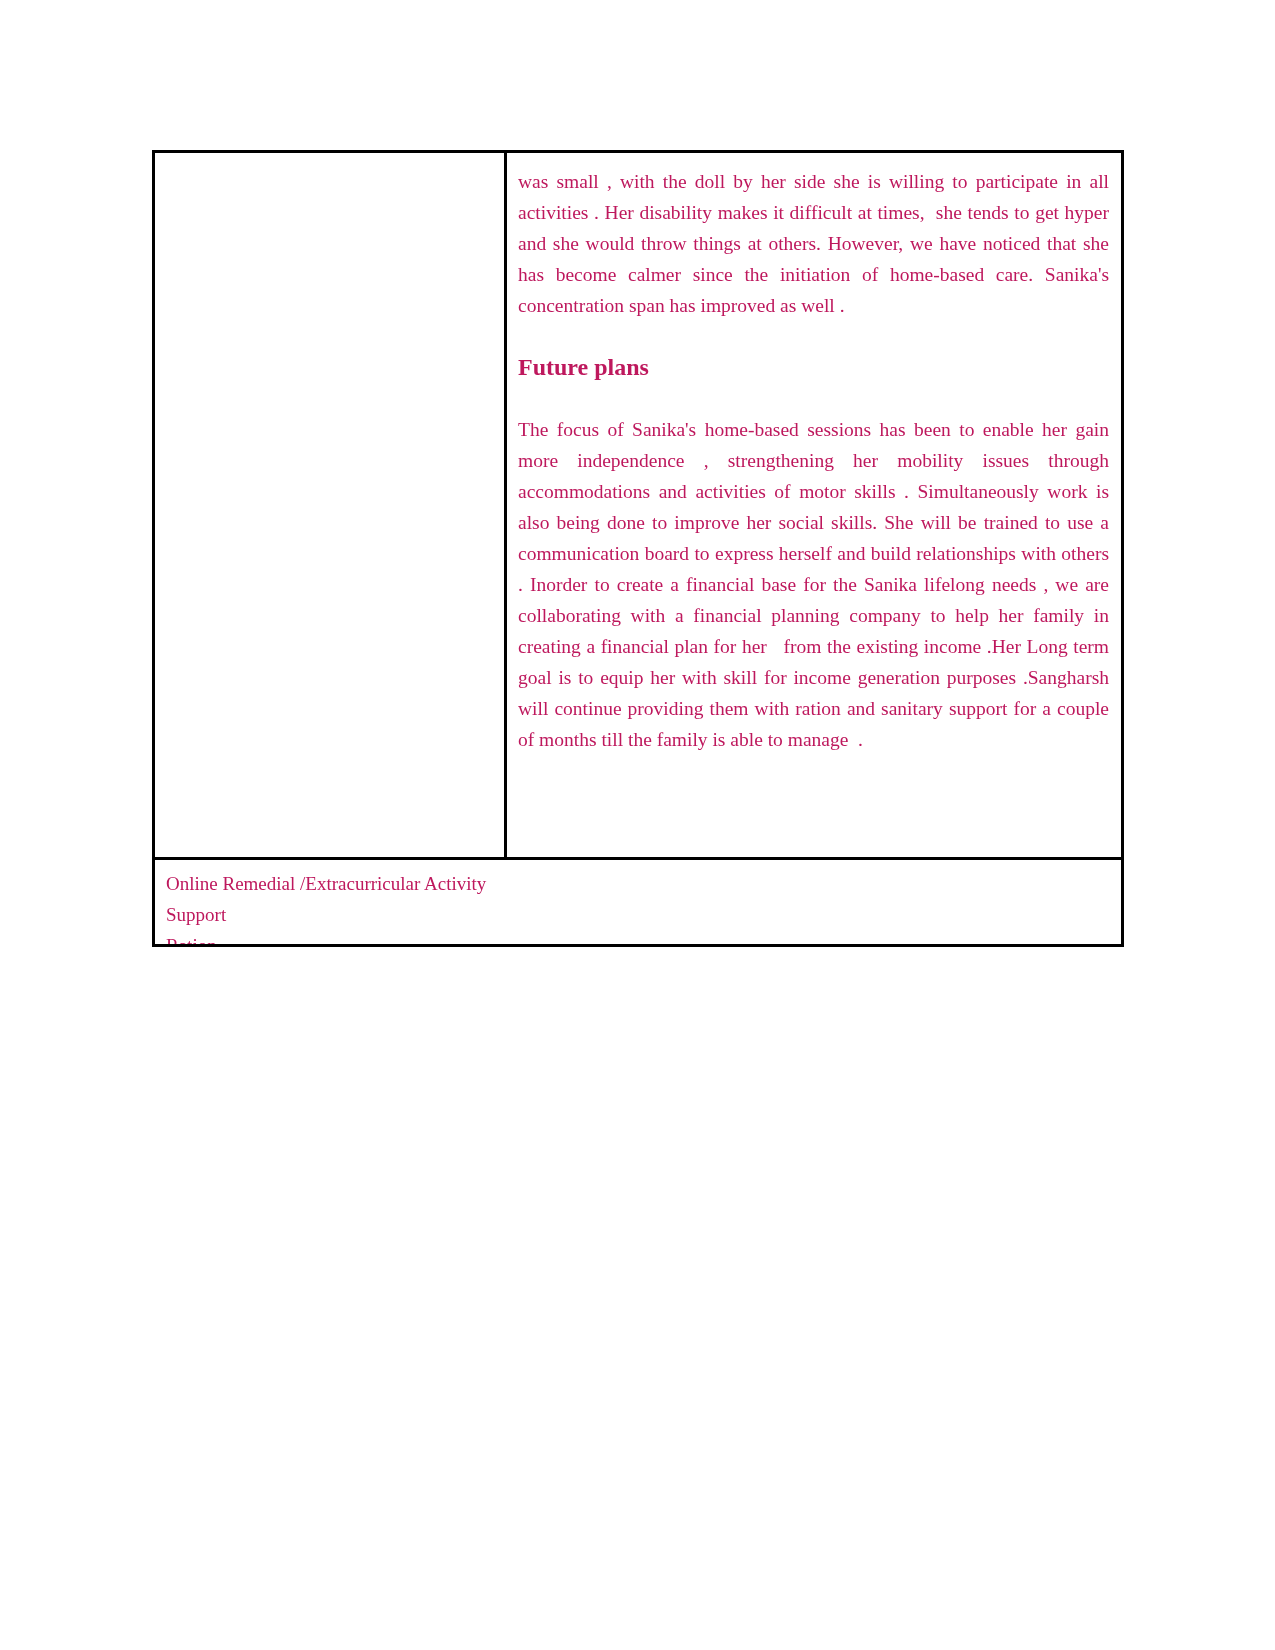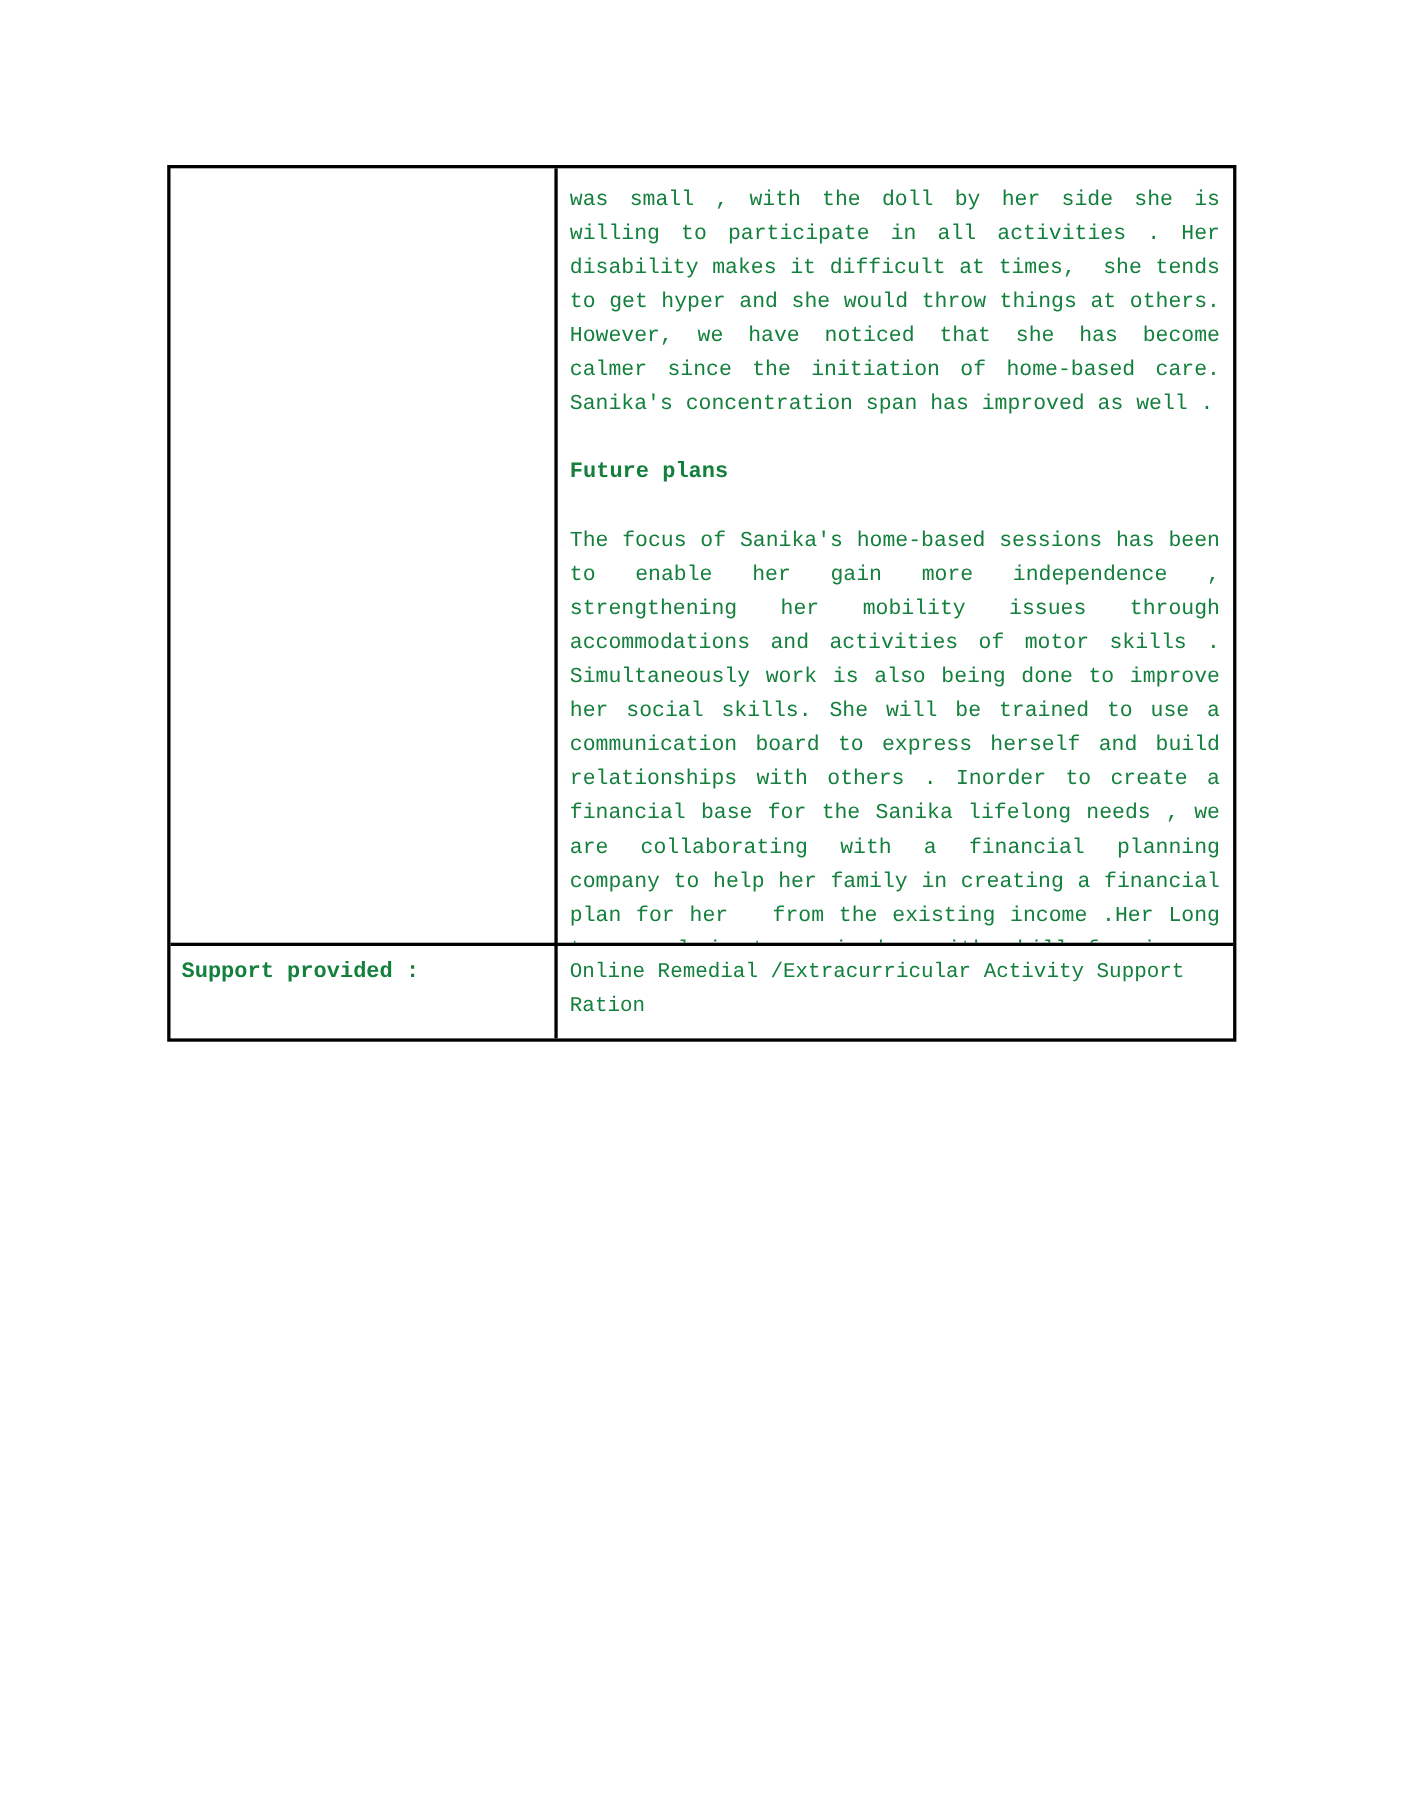--- a/index.html
+++ b/index.html
@@ -1,22 +1,22 @@
 <!DOCTYPE html>
 <html><head>
 <meta charset="utf-8">
 <style>
   html, body { margin: 0; padding: 0; background: #ffffff; }
   .page {
     position: relative;
     width: 1275px;
     height: 1650px;
     background: #ffffff;
-    font-family: Liberation Mono, monospace;
-    color: #15803d;
+    font-family: Liberation Serif, serif;
+    color: #be185d;
     overflow: hidden;
   }
   .doc-table {
     position: absolute;
     left: 152px;
     top: 150px;
     width: 972px;
     display: grid;
     grid-template-columns: 352px 1fr;
     grid-template-rows: 707px 84px;
@@ -32,21 +32,21 @@
     margin: 0;
     font-size: 19.5px;
     line-height: 31px;
   }
   .justify {
     text-align: justify;
     white-space: pre-wrap;
   }
   .heading {
     font-weight: bold;
-    font-size: 20px;
+    font-size: 24px;
     margin: 31px 0 31px 0;
     text-align: left;
   }
   .c-left.r2 {
     padding: 10px 8px 0 10px;
     font-weight: bold;
     font-size: 20px;
     line-height: 28px;
   }
   .c-right.r2 {
@@ -62,23 +62,20 @@
   <div class="doc-table">
 
     <div class="cell c-left r1"></div>
 
     <div class="cell c-right r1">
       <p class="para justify">was small , with the doll by her side she is willing to participate in all activities . Her disability makes it difficult at times,  she tends to get hyper and she would throw things at others. However, we have noticed that she has become calmer since the initiation of home-based care. Sanika's concentration span has improved as well .</p>
       <p class="para heading">Future plans</p>
       <p class="para justify">The focus of Sanika's home-based sessions has been to enable her gain more independence , strengthening her mobility issues through accommodations and activities of motor skills . Simultaneously work is also being done to improve her social skills. She will be trained to use a communication board to express herself and build relationships with others . Inorder to create a financial base for the Sanika lifelong needs , we are collaborating with a financial planning company to help her family in creating a financial plan for her   from the existing income .Her Long term goal is to equip her with skill for income generation purposes .Sangharsh will continue providing them with ration and sanitary support for a couple of months till the family is able to manage  .</p>
     </div>
 
-    <div class="cell c-left r2">
-      <span>Support provided :</span>
-    </div>
 
     <div class="cell c-right r2">
       <div>Online Remedial /Extracurricular Activity Support</div>
       <div>Ration</div>
     </div>
 
   </div>
 </div>
 
 </body></html>

